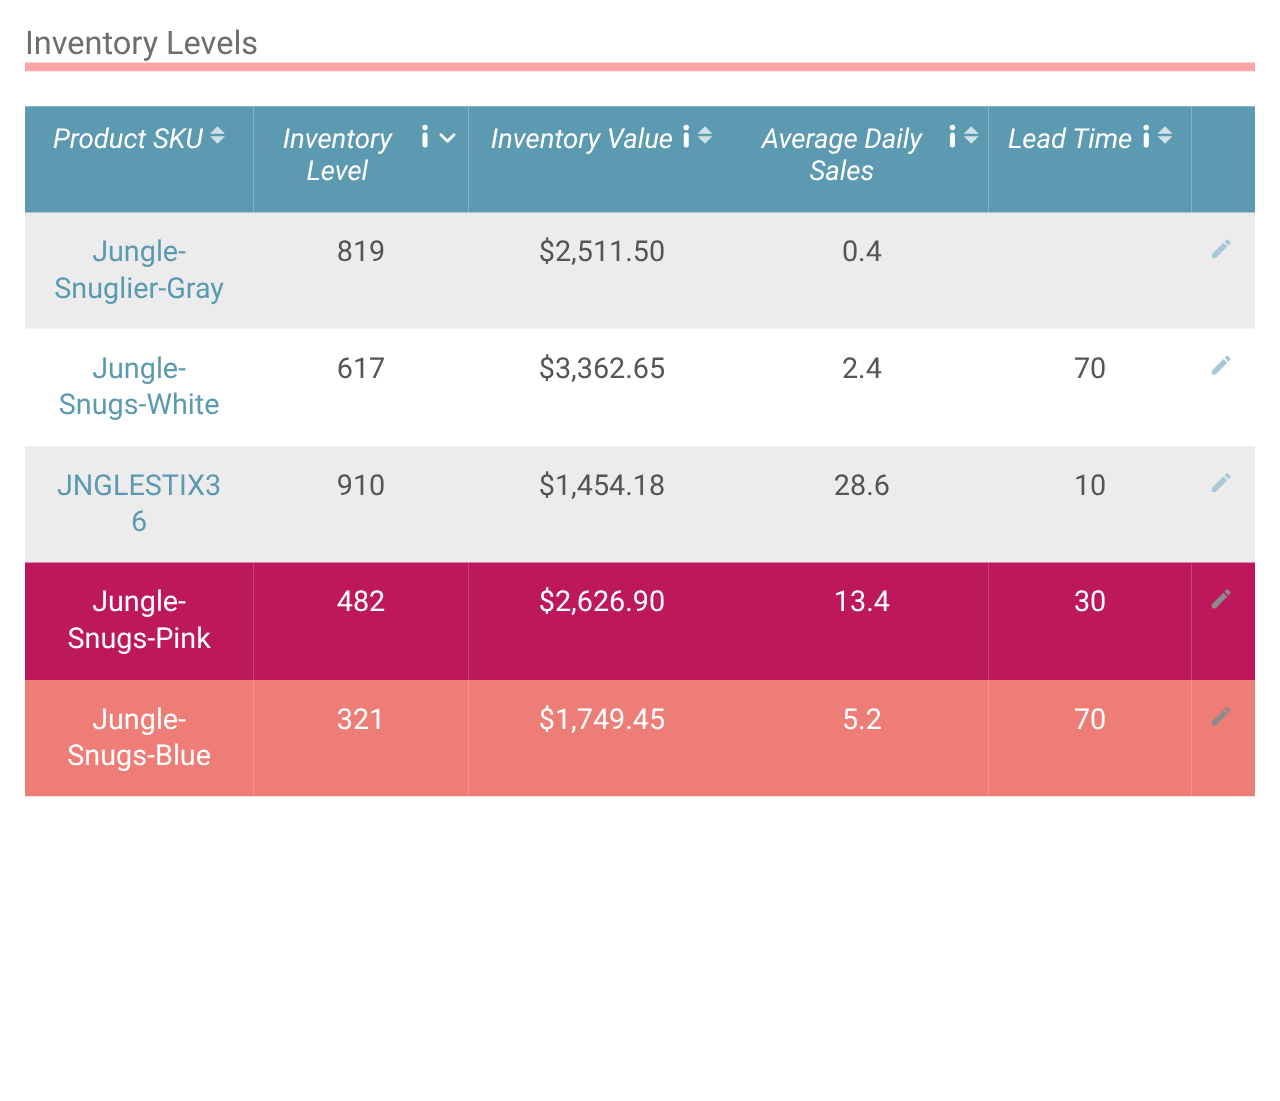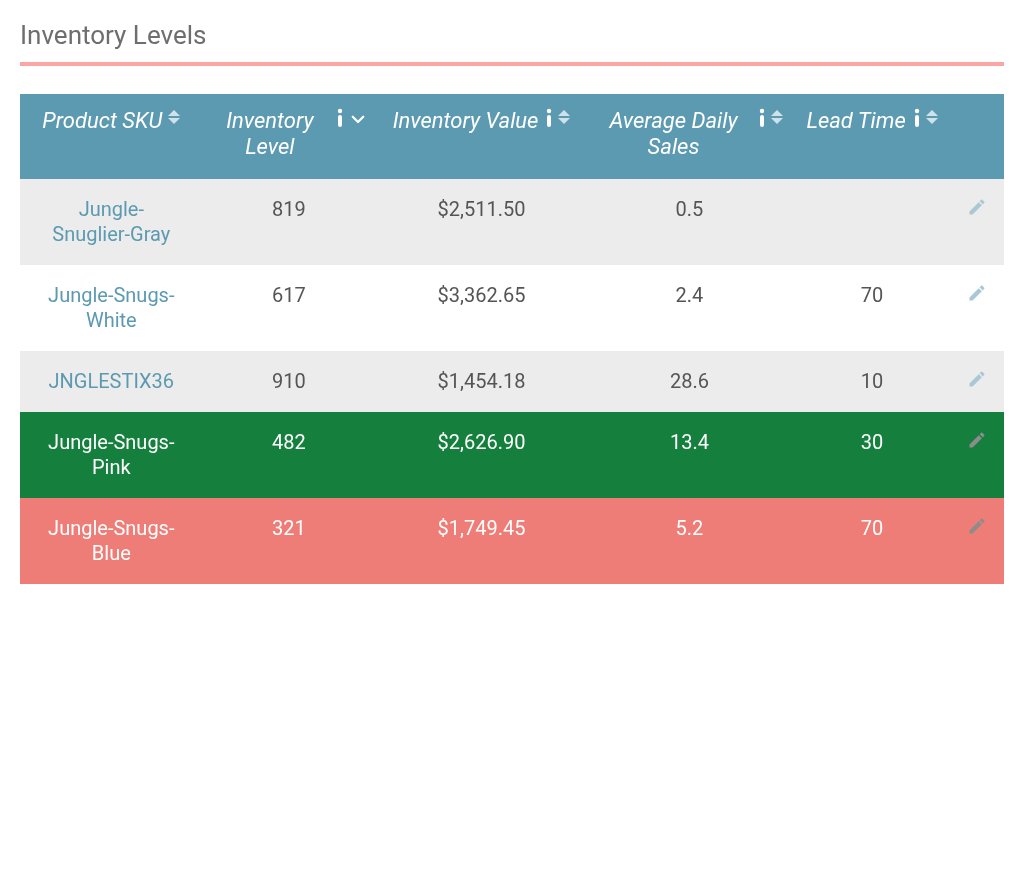--- a/index.html
+++ b/index.html
@@ -10,22 +10,21 @@
     body {
       font-family: -apple-system, BlinkMacSystemFont, "Segoe UI", Roboto, "Helvetica Neue", Arial, sans-serif;
       background: #ffffff;
       padding: 20px;
       width: 1024px;
     }
     .page-title {
       font-size: 26px;
       font-weight: 400;
       color: #6e6e6e;
-      padding-bottom: 12px;
-      border-bottom: 4px solid #fca5a5;
+      border-bottom: 7px solid #fca5a5;
       margin-bottom: 28px;
     }
     .table {
       width: 100%;
       border-collapse: collapse;
       table-layout: fixed;
     }
     .table thead th {
       background: #5c9ab1;
       color: #ffffff;
@@ -82,34 +81,34 @@
     }
     .sort-active-down {
       display: inline-flex;
       align-items: center;
     }
     .sort-active-down svg {
       width: 18px;
       height: 18px;
     }
     .table tbody td {
-      font-size: 20px;
+      font-size: 23px;
       padding: 18px 10px;
       text-align: center;
       vertical-align: top;
       color: #555;
     }
     .table tbody tr.row-gray {
       background: #ececec;
     }
     .table tbody tr.row-white {
       background: #ffffff;
     }
     .table tbody tr.row-warning {
-      background: #15803d;
+      background: #be185d;
     }
     .table tbody tr.row-warning td {
       color: #ffffff;
     }
     .table tbody tr.row-danger {
       background: #ed7d76;
     }
     .table tbody tr.row-danger td {
       color: #ffffff;
       margin-left: 38px;
@@ -242,21 +241,21 @@
         </div>
       </th>
       <th></th>
     </tr>
   </thead>
   <tbody id="tbody">
   <tr class="row-gray">
         <td><a class="sku-link" href="#">Jungle-Snuglier-Gray</a></td>
         <td>819</td>
         <td>$2,511.50</td>
-        <td>0.5</td>
+        <td>0.4</td>
         <td></td>
         <td class="edit-cell"><span class="edit-icon">
             <svg viewBox="0 0 24 24" fill="#a9c8d6">
               <path d="M3 17.25V21h3.75L17.81 9.94l-3.75-3.75L3 17.25zM20.71 7.04a1 1 0 0 0 0-1.41l-2.34-2.34a1 1 0 0 0-1.41 0l-1.83 1.83 3.75 3.75 1.83-1.83z"></path>
             </svg>
           </span></td>
       </tr>
       <tr class="row-white">
         <td><a class="sku-link" href="#">Jungle-Snugs-White</a></td>
         <td>617</td>

